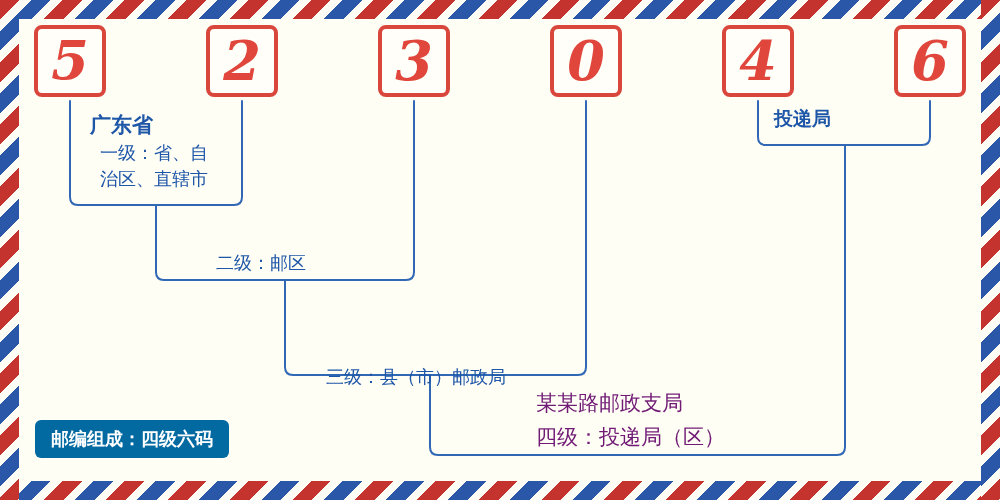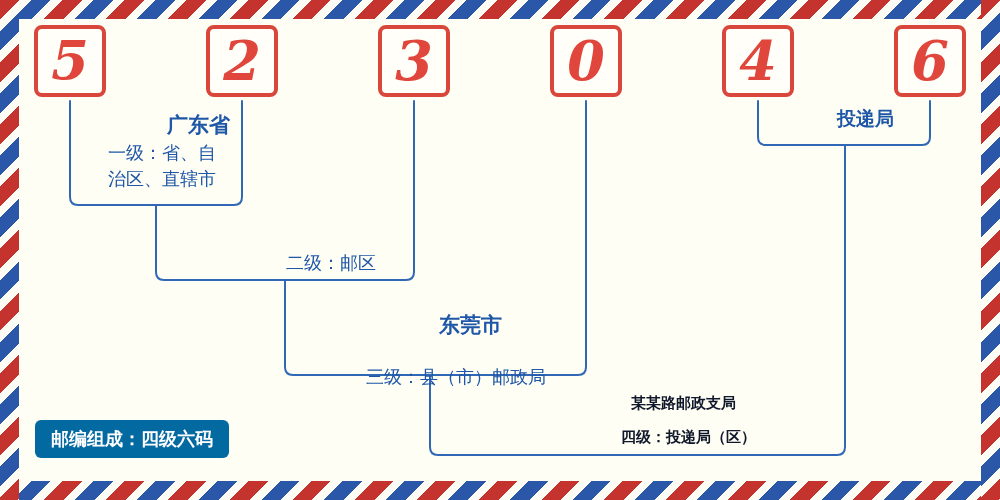--- a/index.html
+++ b/index.html
@@ -67,27 +67,27 @@
   svg.lines path {
     fill: none;
     stroke: #3168b5;
     stroke-width: 2;
     stroke-linecap: round;
   }
 
   
   .lbl {
     position: absolute;
-    text-align: right;
+    text-align: left;
     color: #1e56a8;
     font-size: 18px;
     line-height: 26px;
   }
   .lbl.title { font-weight: bold; font-size: 21px; }
-  .lbl.brown { color: #0f172a; font-weight: bold; font-size: 15px; }
+  .lbl.brown { color: #701a75; font-weight: normal; font-size: 21px; }
 
   .lbl-level1-region { left: 90px;  top: 112px; width: 140px; }
   .lbl-level1-desc   { left: 100px; top: 140px; width: 116px; }
   .lbl-level2-desc   { left: 216px; top: 250px; width: 160px; }
   .lbl-level3-region { left: 362px; top: 312px; width: 140px; }
   .lbl-level3-desc   { left: 326px; top: 340px; width: 220px; margin-top: 24px; }
   .lbl-level4-office { left: 536px; top: 390px; width: 200px; }
   .lbl-level4-desc   { left: 536px; top: 424px; width: 220px; }
   .lbl-delivery      { left: 774px; top: 106px; width: 120px; font-weight: bold; font-size: 19px; }
 
@@ -138,21 +138,20 @@
   <div class="digit-box d5">
     <span class="digit">4</span>
   </div>
   <div class="digit-box d6">
     <span class="digit">6</span>
   </div>
 
   <div class="lbl title lbl-level1-region">广东省</div>
   <div class="lbl lbl-level1-desc">一级：省、自治区、直辖市</div>
   <div class="lbl lbl-level2-desc">二级：邮区</div>
-  <div class="lbl title lbl-level3-region">东莞市</div>
   <div class="lbl lbl-level3-desc">三级：县（市）邮政局</div>
   <div class="lbl brown lbl-level4-office">某某路邮政支局</div>
   <div class="lbl brown lbl-level4-desc">四级：投递局（区）</div>
   <div class="lbl lbl-delivery">投递局</div>
 
   <div class="badge">邮编组成：四级六码</div>
 
 </div>
 
 </body></html>

